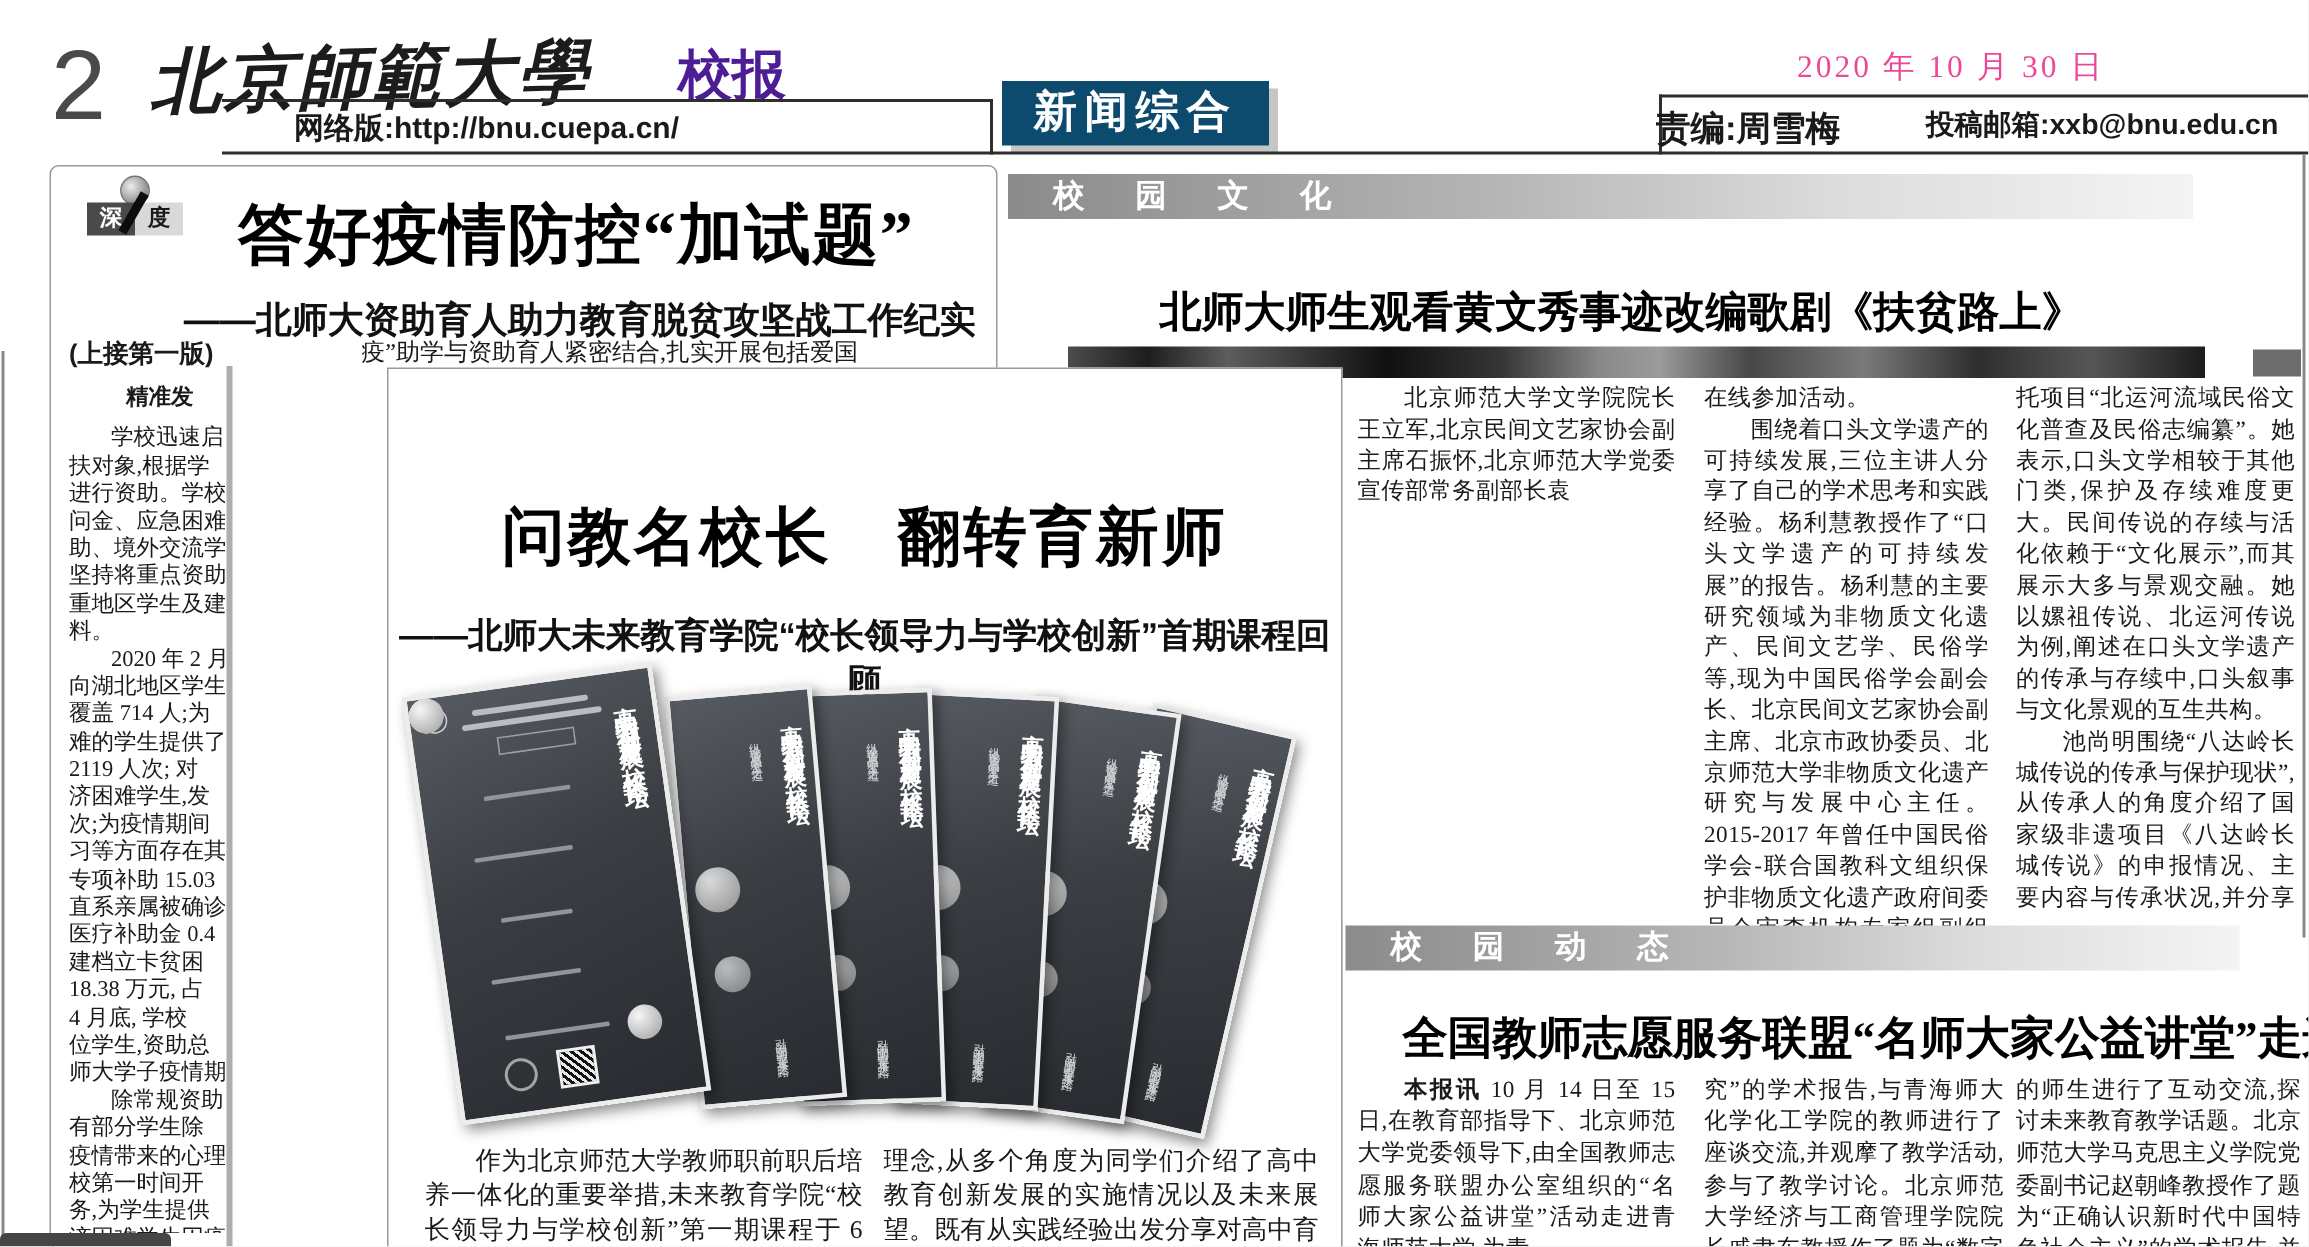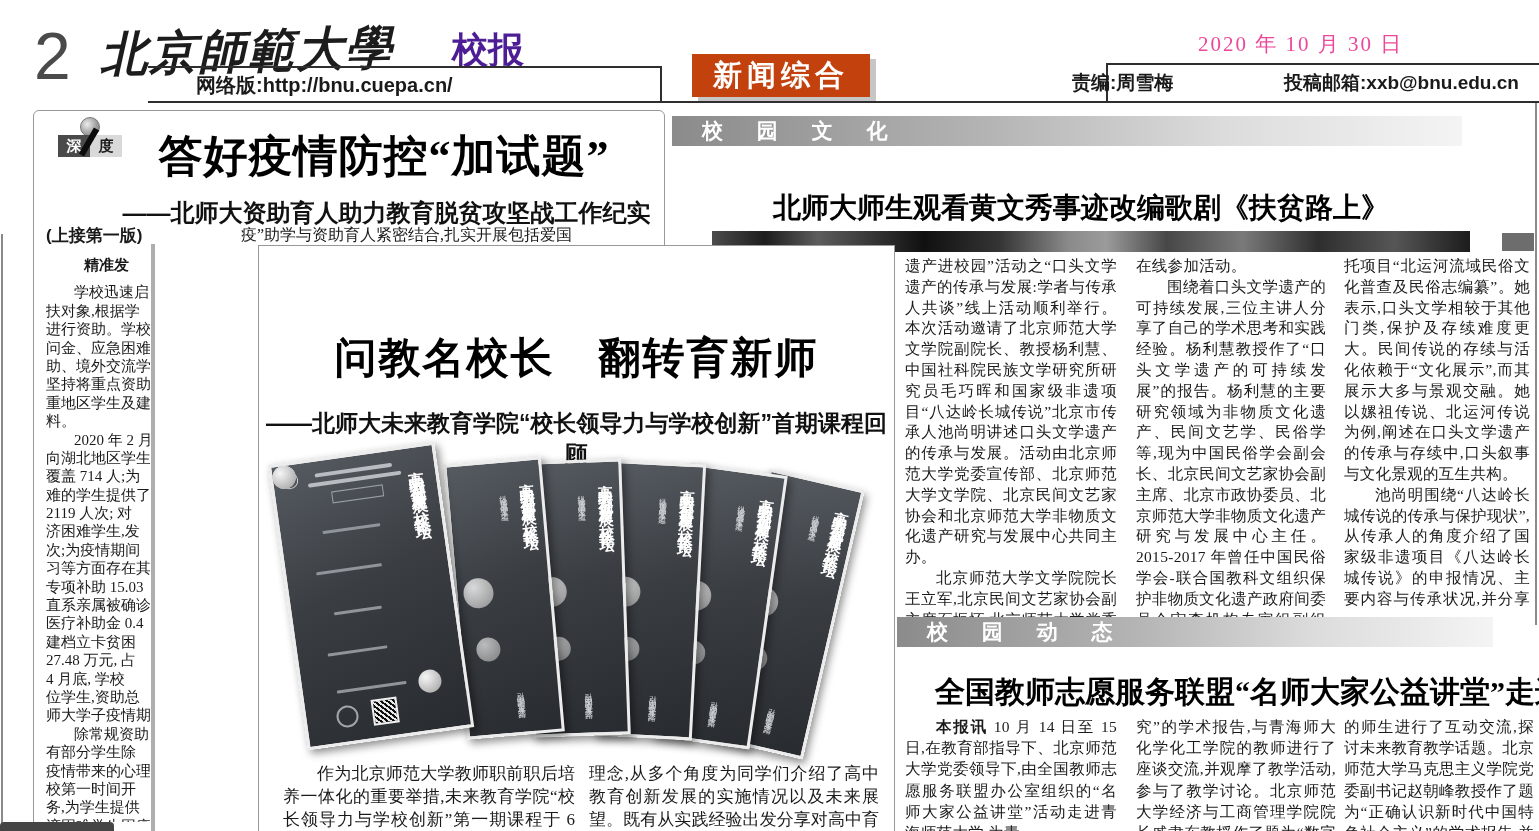--- a/index.html
+++ b/index.html
@@ -9,25 +9,25 @@
   .sans{font-family:"Liberation Sans",sans-serif;}
   .line{position:absolute;background:#2e2e2e;}
   .gline{position:absolute;background:#9a9a9a;}
 
   
   .pgnum{left:34px;top:18px;font-size:66px;color:#4a4a4a;font-family:"Liberation Sans",sans-serif;}
   .callig{left:100px;top:20px;font-size:47px;font-weight:bold;font-style:italic;letter-spacing:2px;
           color:#1c1c1c;transform:rotate(-1.5deg);}
   .mast-suffix{left:452px;top:26px;font-size:36px;font-weight:900;color:#4c1d95;}
   .webed{left:196px;top:72px;font-size:20px;font-weight:bold;}
-  .badge{left:692px;top:54px;width:178px;height:43px;line-height:43px;text-align:center;
-         background:#c2410c;color:#fff;font-size:29px;font-weight:bold;letter-spacing:5px;
+  .badge{left:668px;top:54px;width:178px;height:43px;line-height:43px;text-align:center;
+         background:#0c4a6e;color:#fff;font-size:29px;font-weight:bold;letter-spacing:5px;
          box-shadow:6px 5px 0 #c6c6c6;}
   .date{left:1178px;top:30px;font-size:21px;letter-spacing:2px;color:#ec4899;margin-left:20px;}
-  .editor{left:1072px;top:70px;font-size:19px;font-weight:bold;}
+  .editor{left:1104px;top:70px;font-size:23px;font-weight:bold;}
   .email{left:1284px;top:70px;font-size:19px;font-weight:bold;}
 
   
   .left-box{left:33px;top:110px;width:630px;height:721px;border:1px solid #999;border-radius:6px;background:#fff;}
   .db-badge{position:absolute;left:24px;top:8px;width:64px;height:42px;}
   .db-globe{position:absolute;left:22px;top:-2px;width:18px;height:18px;border-radius:50%;
             border:1px solid #777;background:radial-gradient(circle at 35% 35%,#ececec,#9a9a9a 60%,#6f6f6f);}
   .db-box{position:absolute;left:0;top:16px;width:64px;height:22px;display:flex;font-size:15px;font-weight:bold;
           font-family:"Liberation Sans",sans-serif;}
   .db-box .l{flex:1;background:#4a4a4a;color:#fff;text-align:center;line-height:22px;}
@@ -175,21 +175,21 @@
         <div class="cline ind0">覆盖 714 人;为</div>
         <div class="cline ind0">难的学生提供了</div>
         <div class="cline ind0">2119 人次; 对</div>
         <div class="cline ind0">济困难学生,发</div>
         <div class="cline ind0">次;为疫情期间</div>
         <div class="cline ind0">习等方面存在其</div>
         <div class="cline ind0">专项补助 15.03</div>
         <div class="cline ind0">直系亲属被确诊</div>
         <div class="cline ind0">医疗补助金 0.4</div>
         <div class="cline ind0">建档立卡贫困</div>
-        <div class="cline ind0">27.48 万元, 占</div>
+        <div class="cline ind0">18.38 万元, 占</div>
         <div class="cline ind0">4 月底, 学校</div>
         <div class="cline ind0">位学生,资助总</div>
         <div class="cline ind0">师大学子疫情期</div>
         <div class="cline ind1">除常规资助</div>
         <div class="cline ind0">有部分学生除</div>
         <div class="cline ind0">疫情带来的心理</div>
         <div class="cline ind0">校第一时间开</div>
         <div class="cline ind0">务,为学生提供</div>
         <div class="cline ind0">济困难学生因疫</div>
       </div>
@@ -254,21 +254,20 @@
       <p>理念,从多个角度为同学们介绍了高中教育创新发展的实施情况以及未来展望。既有从实践经验出发分享对高中育人模式与学校管理的思</p>
     </div>
   </div>
 
   <div class="section-bar cult-bar">校 园 文 化</div>
   <div class="abs cult-head">北师大师生观看黄文秀事迹改编歌剧《扶贫路上》</div>
   <div class="abs photo-strip"></div>
   <div class="abs strip-end"></div>
 
   <div class="ncol c1">
-    <p>遗产进校园”活动之“口头文学遗产的传承与发展:学者与传承人共谈”线上活动顺利举行。本次活动邀请了北京师范大学文学院副院长、教授杨利慧、中国社科院民族文学研究所研究员毛巧晖和国家级非遗项目“八达岭长城传说”北京市传承人池尚明讲述口头文学遗产的传承与发展。活动由北京师范大学党委宣传部、北京师范大学文学院、北京民间文艺家协会和北京师范大学非物质文化遗产研究与发展中心共同主办。</p>
     <p class="indent">北京师范大学文学院院长王立军,北京民间文艺家协会副主席石振怀,北京师范大学党委宣传部常务副部长袁</p>
   </div>
   <div class="ncol c2">
     <p>在线参加活动。</p>
     <p class="indent">围绕着口头文学遗产的可持续发展,三位主讲人分享了自己的学术思考和实践经验。杨利慧教授作了“口头文学遗产的可持续发展”的报告。杨利慧的主要研究领域为非物质文化遗产、民间文艺学、民俗学等,现为中国民俗学会副会长、北京民间文艺家协会副主席、北京市政协委员、北京师范大学非物质文化遗产研究与发展中心主任。2015-2017 年曾任中国民俗学会-联合国教科文组织保护非物质文化遗产政府间委员会审查机构专家组副组长。她以中、德、美三国在遗产旅游中对女娲神话、</p>
   </div>
   <div class="ncol c3">
     <p>托项目“北运河流域民俗文化普查及民俗志编纂”。她表示,口头文学相较于其他门类,保护及存续难度更大。民间传说的存续与活化依赖于“文化展示”,而其展示大多与景观交融。她以嫘祖传说、北运河传说为例,阐述在口头文学遗产的传承与存续中,口头叙事与文化景观的互生共构。</p>
     <p class="indent">池尚明围绕“八达岭长城传说的传承与保护现状”,从传承人的角度介绍了国家级非遗项目《八达岭长城传说》的申报情况、主要内容与传承状况,并分享了多途径传承的做法。池尚明多次参与延庆区民间文学、八达岭长城传说的搜集整理工作,能讲述百余篇与八达</p>
   </div>

